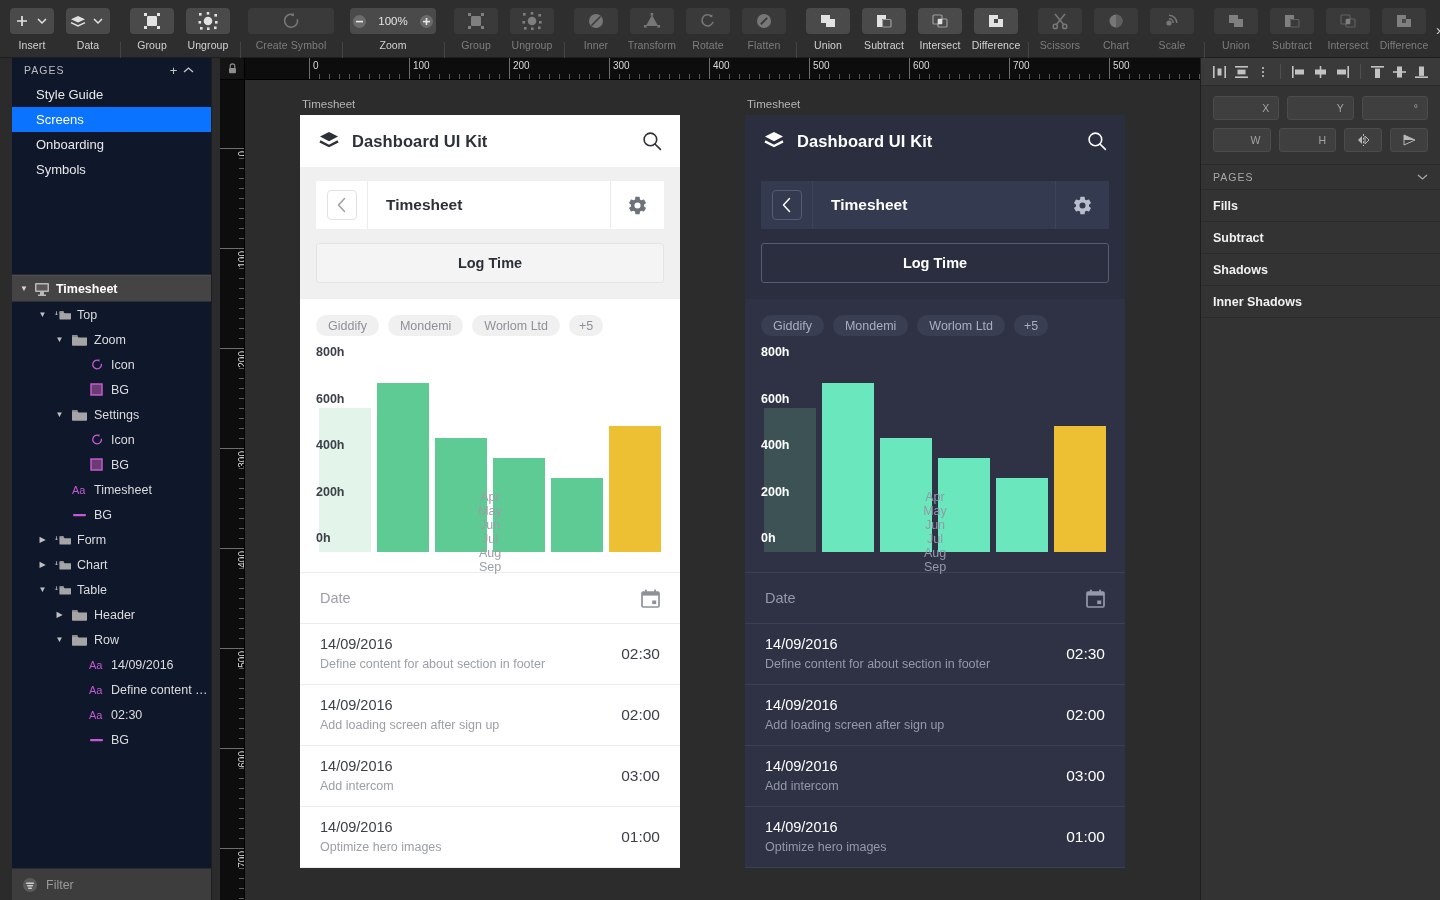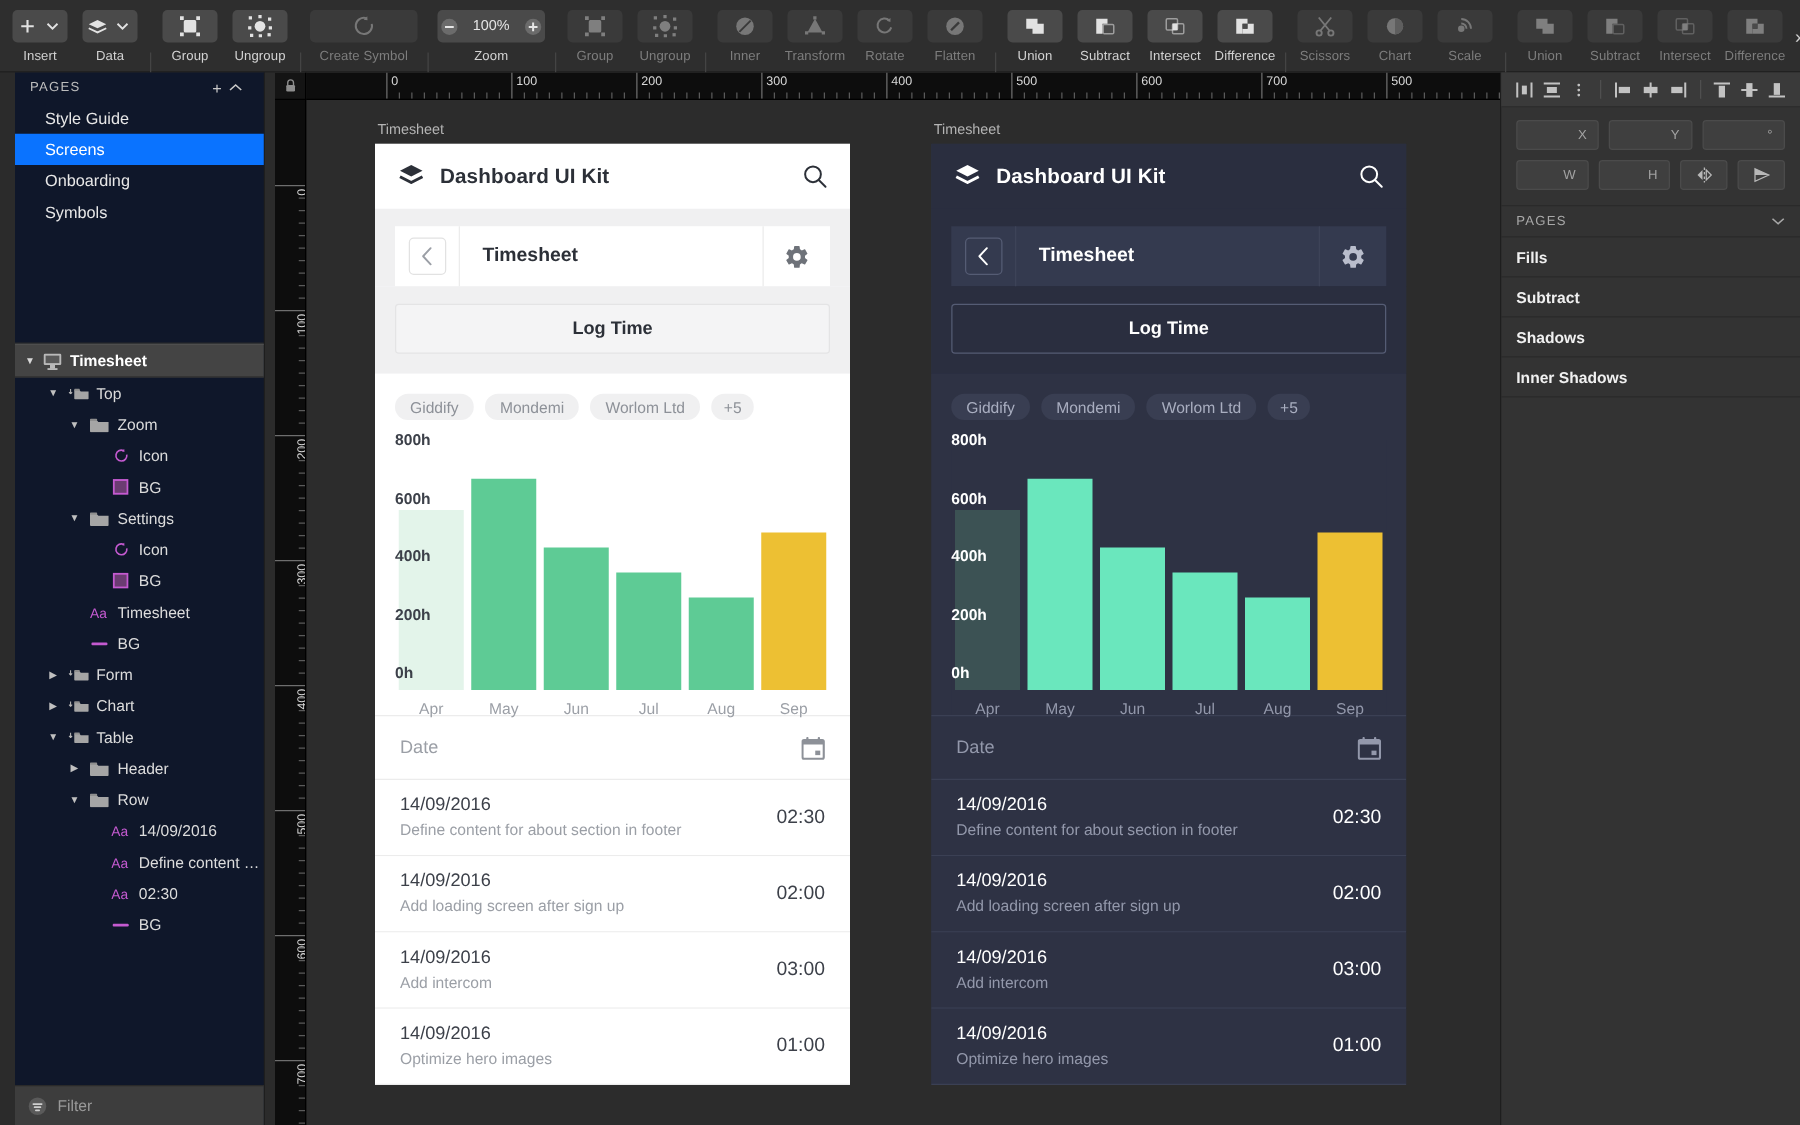--- a/index.html
+++ b/index.html
@@ -177,21 +177,21 @@
   .chip.small { padding: 0 10px; }
 
   
   .chart { position: relative; height: 220px; margin: 16px 16px 0 16px; }
   .chart-plot { position: absolute; left: 0; right: 0; top: 14px; height: 186px; }
   .chart-ylabels { position: absolute; left: 0; top: 0; width: 44px; height: 100%; z-index: 2; }
   .ylab { position: absolute; left: 0; font-size: 12.5px; font-weight: bold; transform: translateY(-50%); }
   .bars { position: absolute; left: 0; right: 0; bottom: 0; height: 100%; display: flex; align-items: flex-end; }
   .barcell { flex: 1; height: 100%; display: flex; align-items: flex-end; justify-content: center; }
   .bar { width: 52px; }
-  .xaxis { position: absolute; left: 0; right: 0; bottom: -4px; display: flex; }
+  .xaxis { position: absolute; left: 0; right: 0; bottom: -4px; display: flex; flex-direction: column; }
   .xlab { flex: 1; text-align: center; font-size: 12.5px; }
 
   
   .tbl-head {
     height: 52px; display: flex; align-items: center; padding: 0 20px;
     border-top: 1px solid transparent; border-bottom: 1px solid transparent;
   }
   .tbl-head .lbl { flex: 1; font-size: 14.5px; }
   .tbl-row {
     height: 61px; display: flex; align-items: center; padding: 0 20px;

